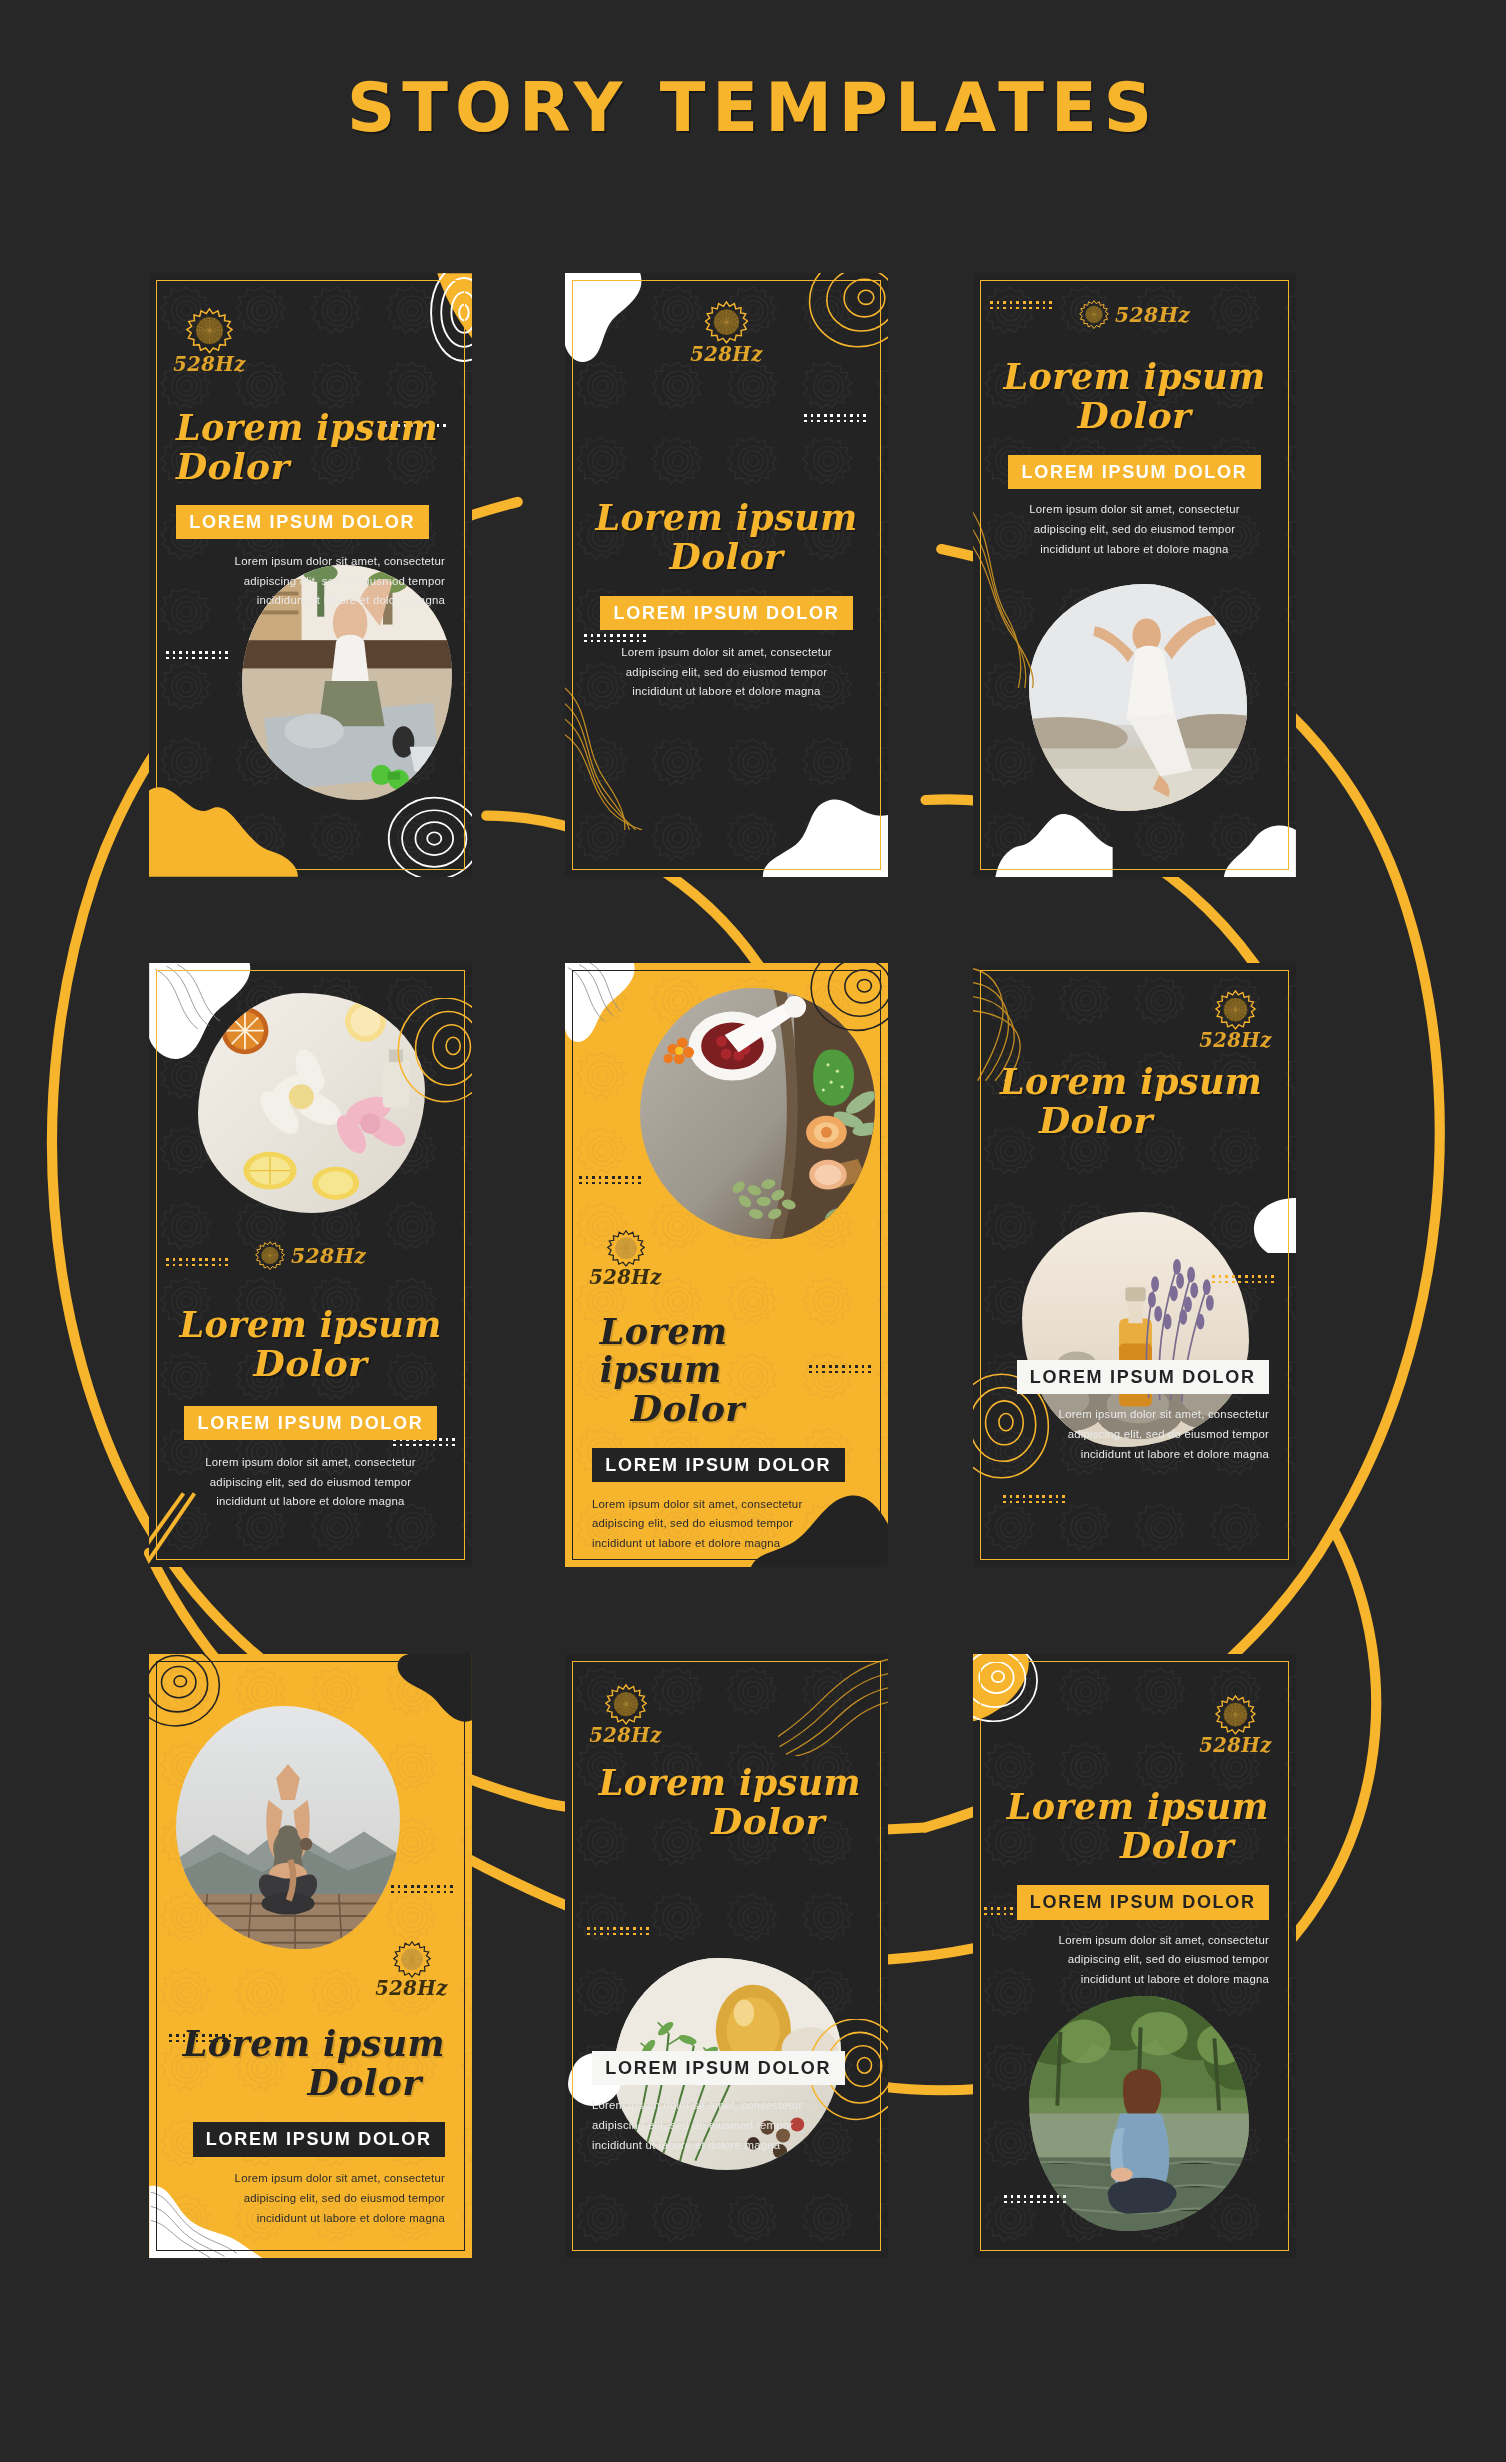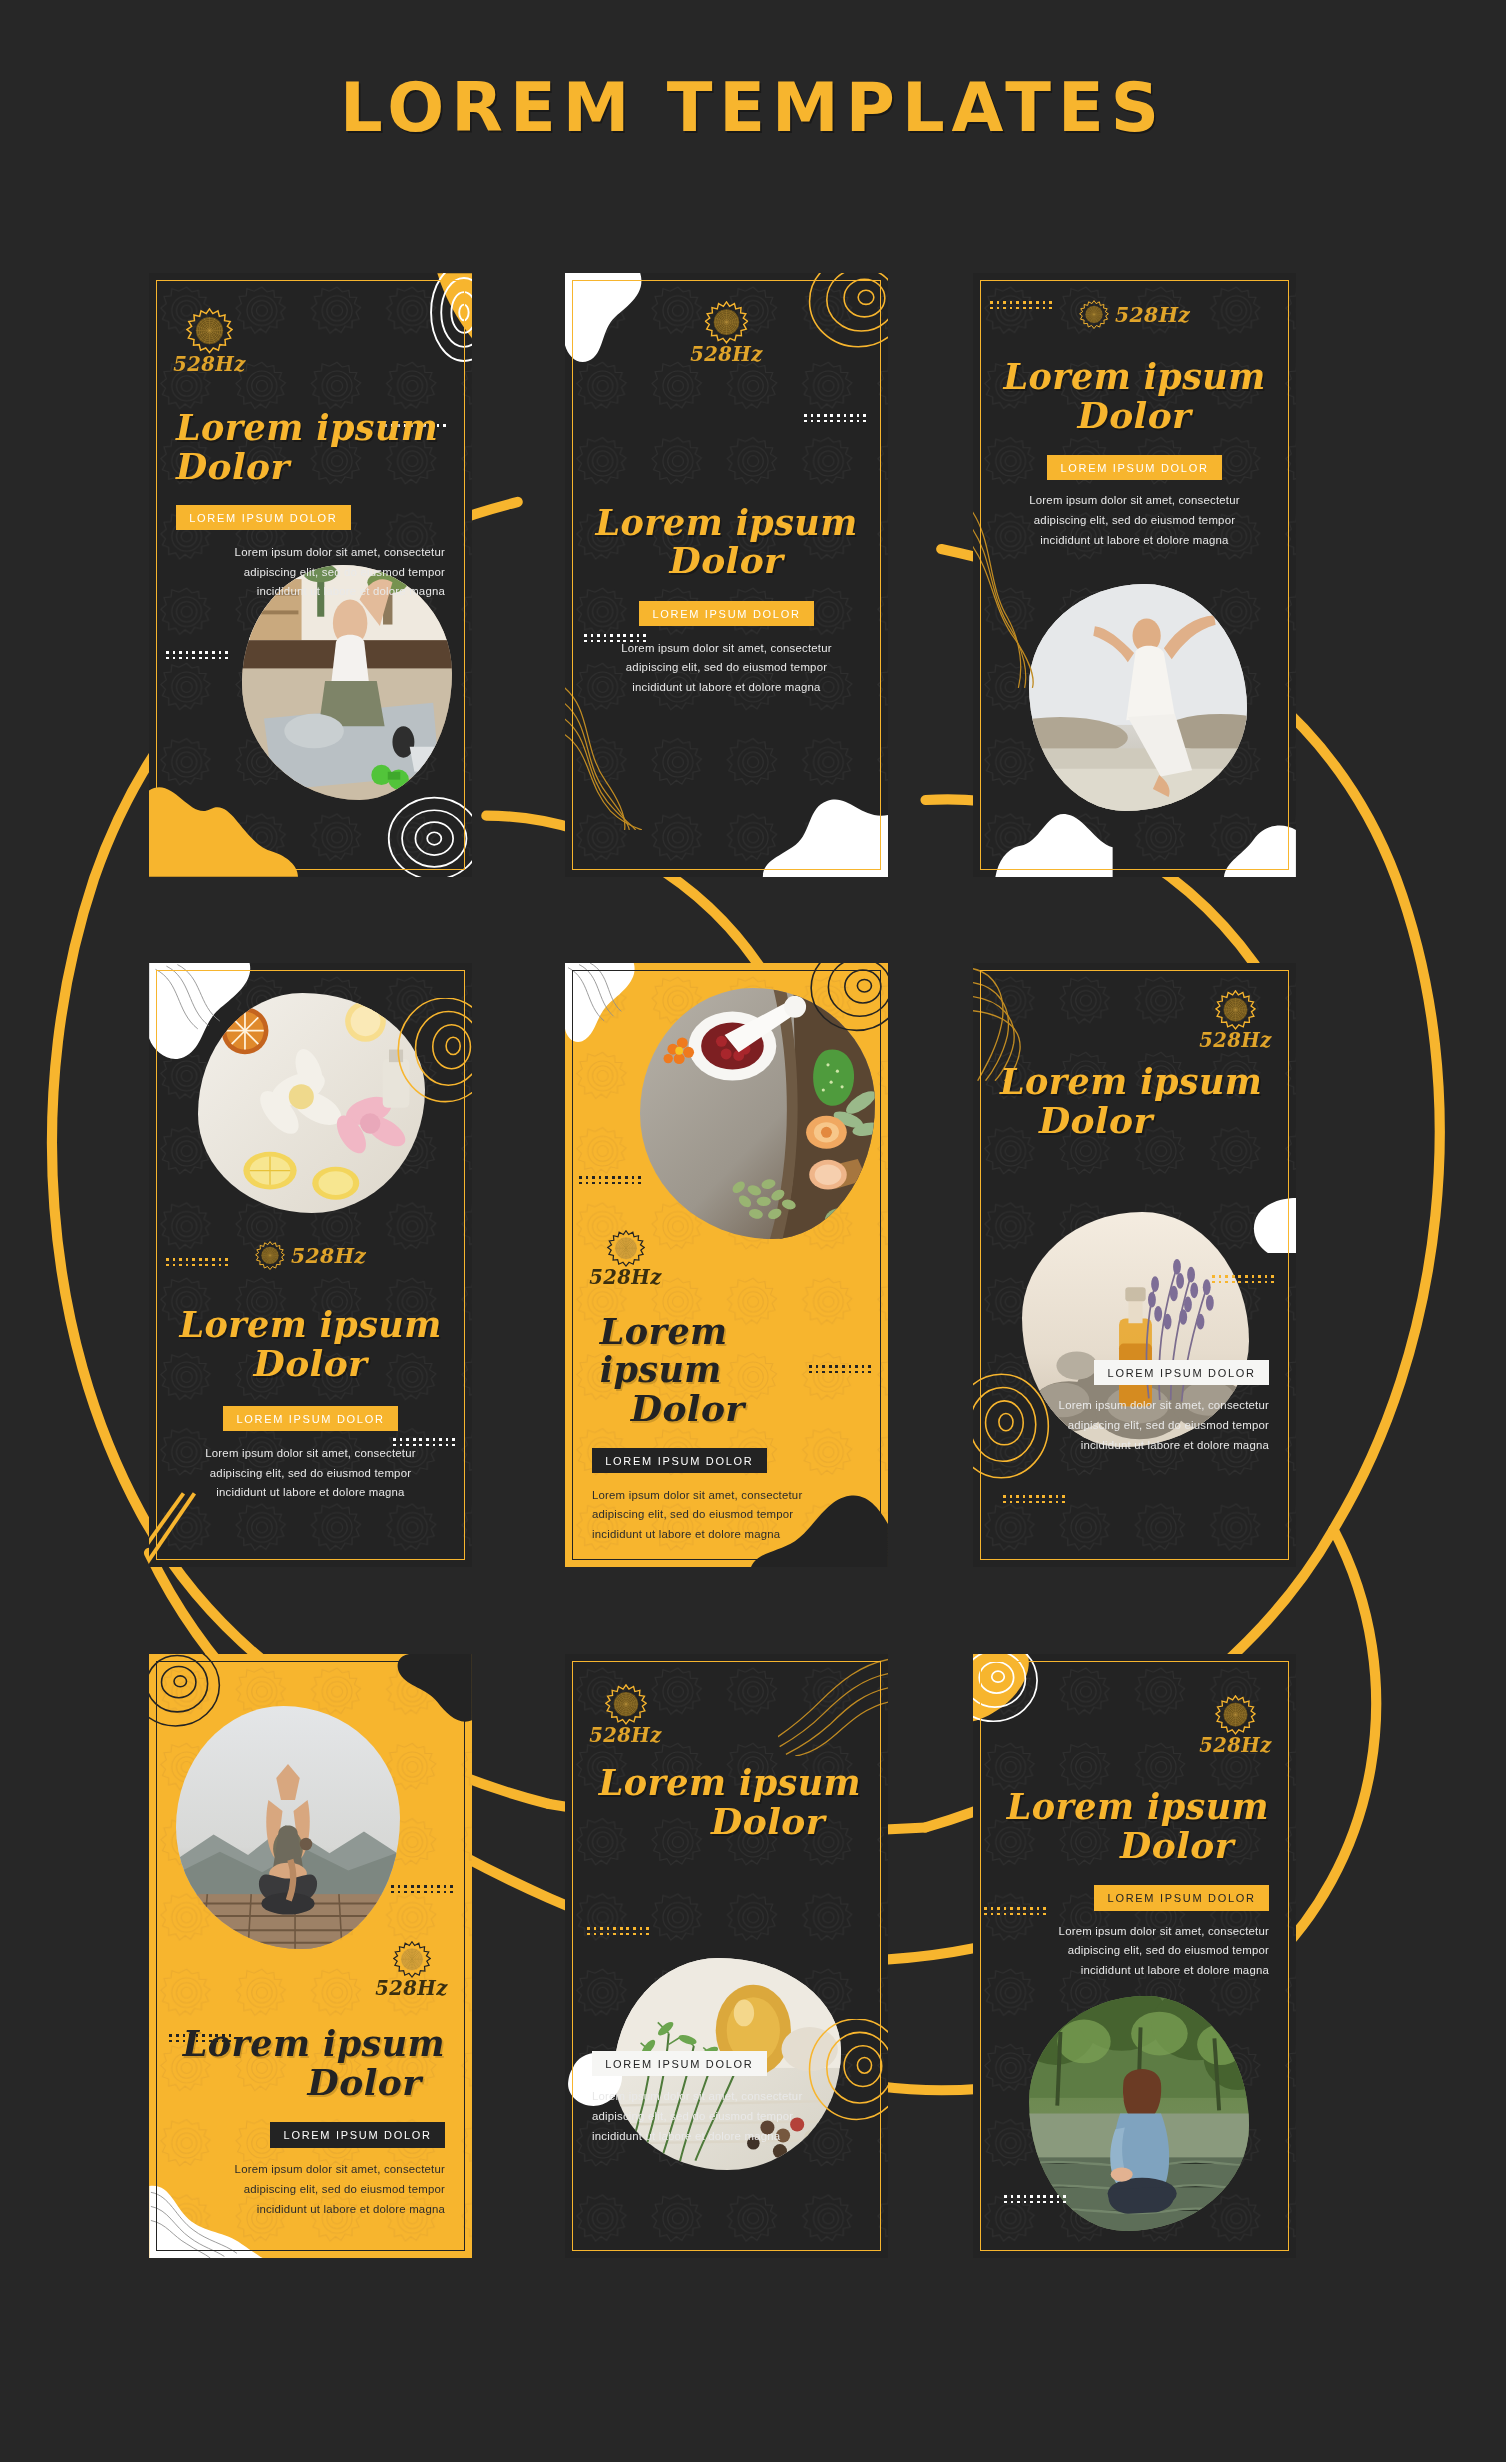--- a/index.html
+++ b/index.html
@@ -65,21 +65,21 @@
     color:#F7B52E; font-size:35px; line-height:1.08;
     letter-spacing:0.4px;
     text-shadow:1.6px 2.4px 0 rgba(0,0,0,.28);
   }
   .headline .l2{ display:block; font-size:36px; }
   .card.light .headline{ color:#232323; text-shadow:1.6px 2.4px 0 rgba(0,0,0,.15); }
 
   
   .label{
     display:inline-block; padding:7px 13.3px 6.3px;
-    font-size:11px; letter-spacing:1.7px; font-weight:400;
+    font-size:18px; letter-spacing:1.7px; font-weight:700;
     font-family:"Liberation Sans", sans-serif;
     white-space:nowrap;
   }
   .label.yellow-bg{ background:#F7B52E; color:#ffffff; }
   .label.yellow-bg-dark{ background:#F7B52E; color:#232323; }
   .label.dark-bg  { background:#232323; color:#ffffff; }
   .label.white-bg { background:#F6F6F4; color:#232323; }
 
   
   .body{
@@ -234,21 +234,21 @@
     <path d="M660 640 C 420 700, 210 860, 120 1120 C 30 1390, 55 1700, 180 1930 C 300 2150, 540 2260, 700 2300"></path>
     <path d="M1200 700 C 1480 760, 1690 880, 1780 1120 C 1880 1390, 1840 1720, 1700 1950 C 1580 2160, 1350 2280, 1180 2330"></path>
     <path d="M620 1040 C 760 1040, 900 1120, 980 1250"></path>
     <path d="M1180 1020 C 1340 1010, 1500 1090, 1600 1230"></path>
     <path d="M700 2300 C 880 2330, 1030 2340, 1180 2330"></path>
     <path d="M190 1980 C 300 2210, 520 2340, 700 2420 C 900 2510, 1120 2520, 1300 2470"></path>
     <path d="M1700 1950 C 1800 2140, 1760 2380, 1600 2520 C 1460 2640, 1280 2680, 1120 2660"></path>
   </g>
 </svg>
 
-<div class="page-title">LOREM TEMPLATES</div>
+<div class="page-title">STORY TEMPLATES</div>
 
 <div class="grid">
 
   <div class="card dark" style="left:149px; top:273px;">
     <svg class="pattern" viewBox="0 0 412 770" preserveAspectRatio="none">
         <rect width="412" height="770" fill="url(#pat-dark)"></rect>
       </svg>
 
     <svg class="rings" style="left:196px; top:0; width:133px; height:118px;" viewBox="0 0 170 150">
       <path d="M118 0 L170 0 L170 92 C150 70,128 34,118 0Z" fill="#F7B52E"></path>

